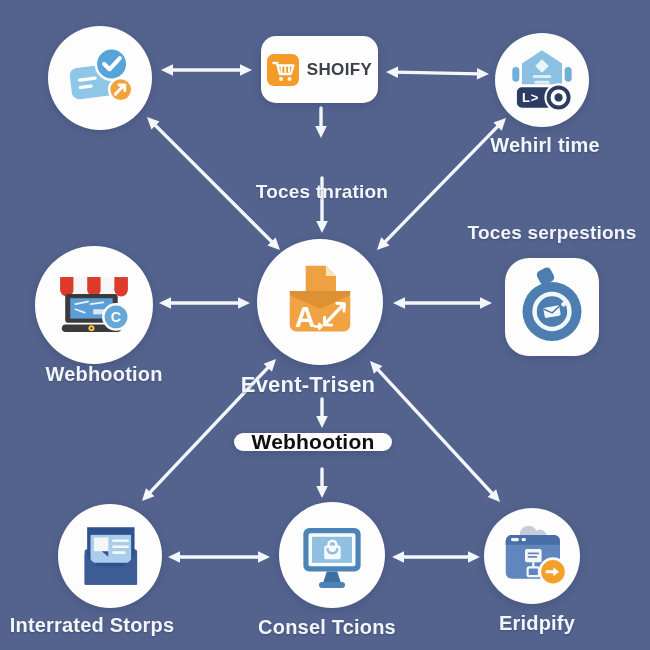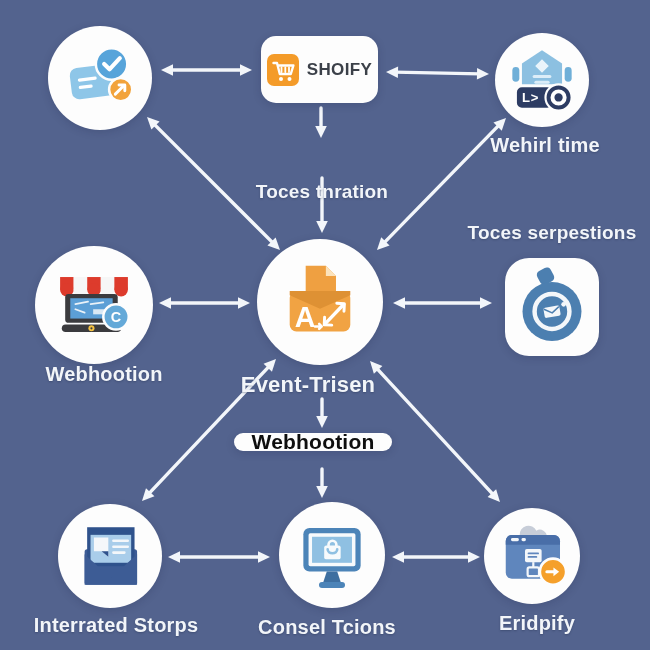--- a/index.html
+++ b/index.html
@@ -185,21 +185,21 @@
     <svg width="88" height="88" viewBox="0 0 104 104">
       <rect x="22" y="44" width="62" height="42" rx="3" fill="#3D5C95"></rect>
       <rect x="25" y="18" width="56" height="46" fill="#2F528C"></rect>
       <rect x="29" y="27" width="48" height="33" fill="#A9CDEA"></rect>
       <path d="M56 34 h17 M56 41 h17 M56 48 h13" stroke="#F4F7FA" stroke-width="3" stroke-linecap="round"></path>
       <path d="M33 30 h17 v23 l-8 -6.5 h-9 Z" fill="#F4F7FA"></path>
       <path d="M42 46.5 l8 6.5 v-6.5 Z" fill="#2F528C"></path>
       <path d="M22 50 L53 78 L84 50 V86 H22 Z" fill="#3D5C95"></path>
     </svg>
   </div>
-  <div class="nlabel" style="left:116px;top:614px">Interrated Storps</div>
+  <div class="nlabel" style="left:92px;top:614px">Interrated Storps</div>
 
   <div class="node circle" style="left:279px;top:502px;width:106px;height:106px">
     <svg width="92" height="92" viewBox="0 0 106 106">
       <rect x="20" y="22" width="66" height="50" rx="7" fill="#4C84B8"></rect>
       <rect x="26" y="28" width="54" height="38" rx="2" fill="#F7FAFC"></rect>
       <rect x="30" y="32" width="46" height="30" fill="#8FC0E2"></rect>
       <path d="M49 43 v-2 a4.5 4.5 0 0 1 9 0 v2" stroke="#F7FAFC" stroke-width="3" fill="none"></path>
       <rect x="44" y="42" width="19" height="16" rx="2.5" fill="#F7FAFC"></rect>
       <path d="M48 46.5 a5.5 4.5 0 0 0 11 0" stroke="#8FC0E2" stroke-width="3" fill="none" stroke-linecap="round"></path>
       <path d="M47 72 h12 l4 12 H43 Z" fill="#3E6FA0"></path>

